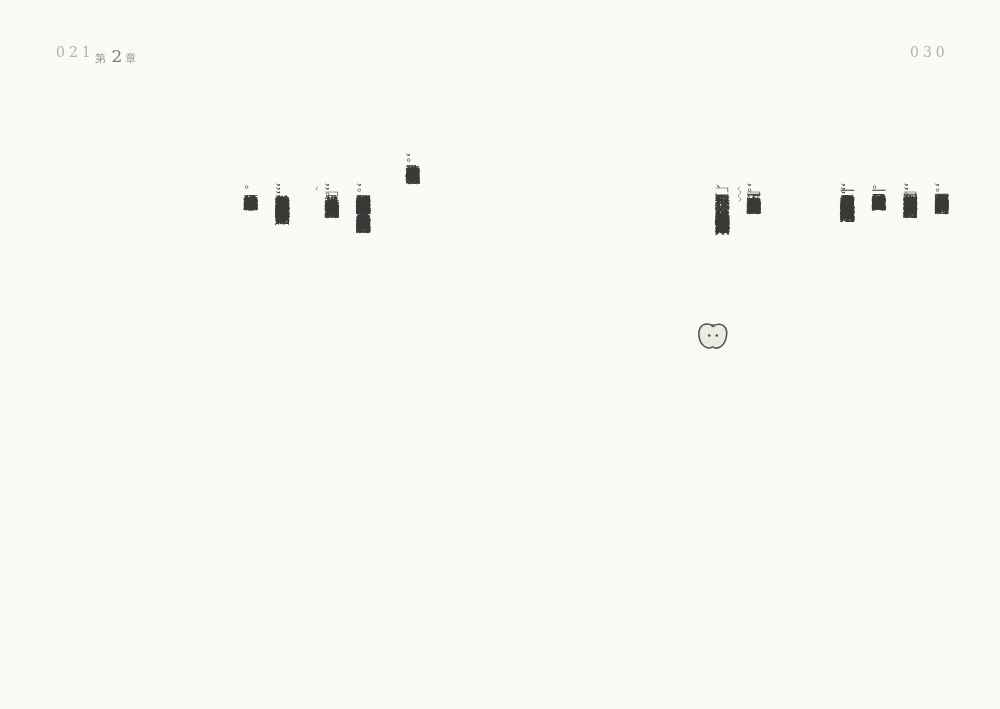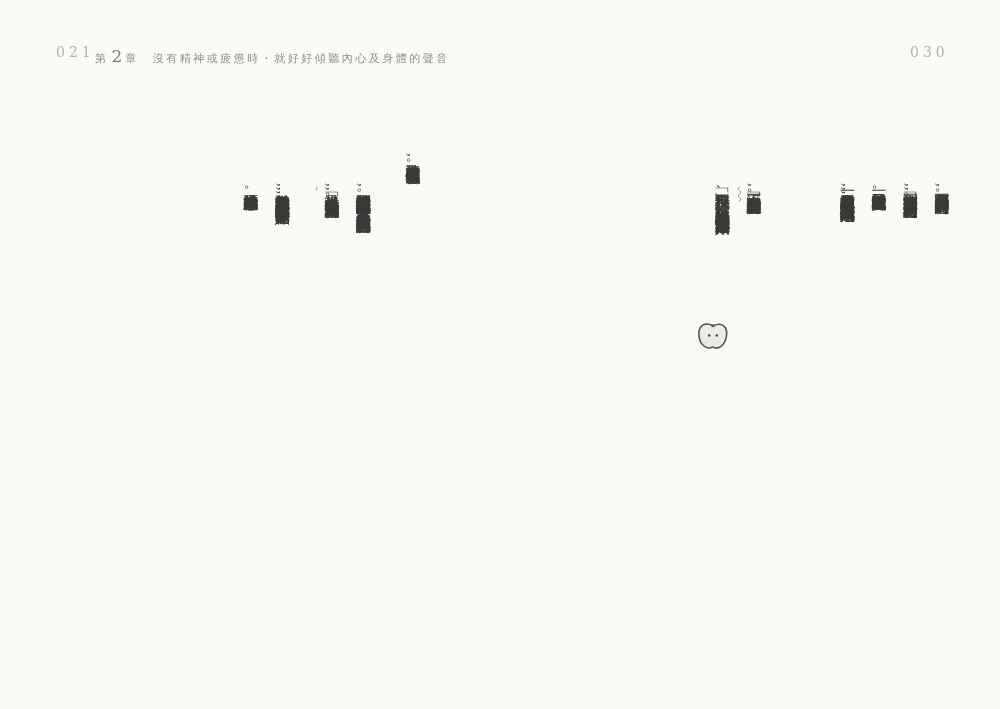--- a/index.html
+++ b/index.html
@@ -85,21 +85,20 @@
 <body>
 
 <div id="book-spread">
 
   <span id="folio-left" class="folio">021</span>
 
   <div id="running-head">
     <span>第</span>
     <span class="ch-num">2</span>
     <span>章</span>
-    <span class="ch-title">沒有精神或疲憊時・就好好傾聽內心及身體的聲音</span>
   </div>
 
   <span id="folio-right" class="folio">030</span>
 
   <div id="right-text" class="vtext">
       <p class="para"><span>和旁人見面之後不斷反覆思考,開起一個人的檢討大會。</span></p>
       <p class="para"><span>筋疲力盡回到家後,開始一邊「放空」,一邊開起一個人的檢討大會。</span></p>
       <p class="para"><span>在睡前沒完沒了地開起一個人的檢討大會。</span></p>
       <p class="para"><span>一個人的檢討大會有各種形式,但似乎多半是越想越後悔,越想越討厭自己,情緒越來越低落或陷入低潮。</span></p>
       <p class="para gap-l"><span>不過,</span><span class="wavy">在一個人的檢討大會中感到沮喪並不是因為「你這個人不好」。</span></p>

